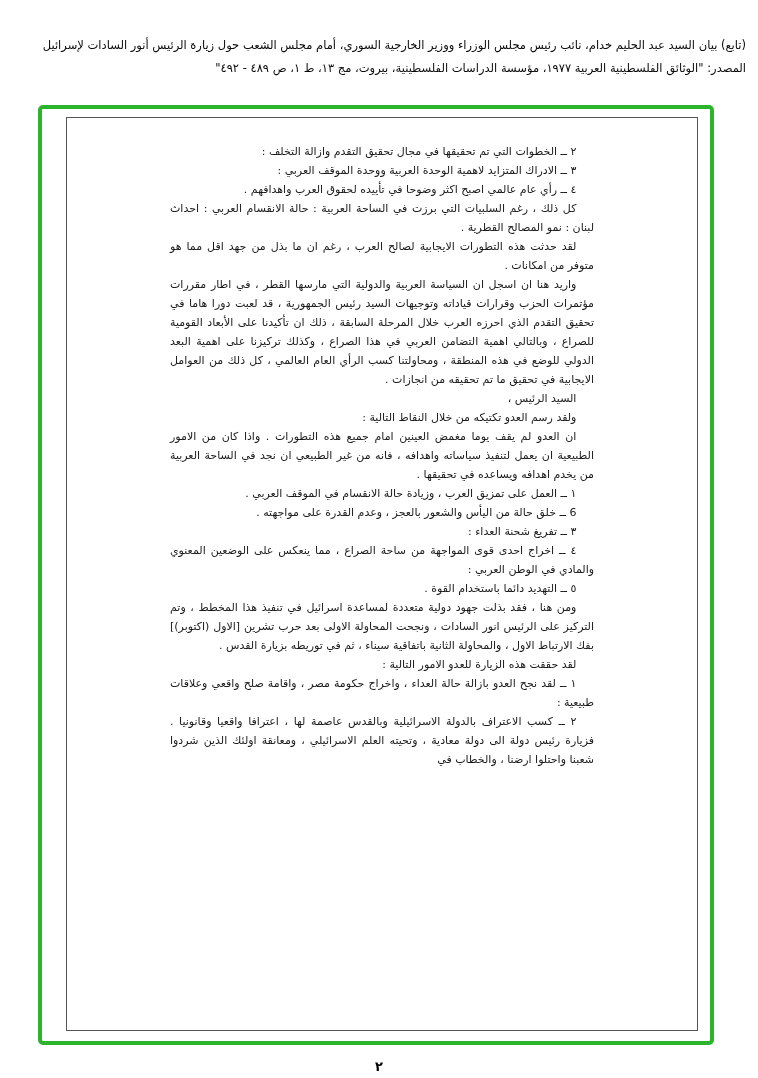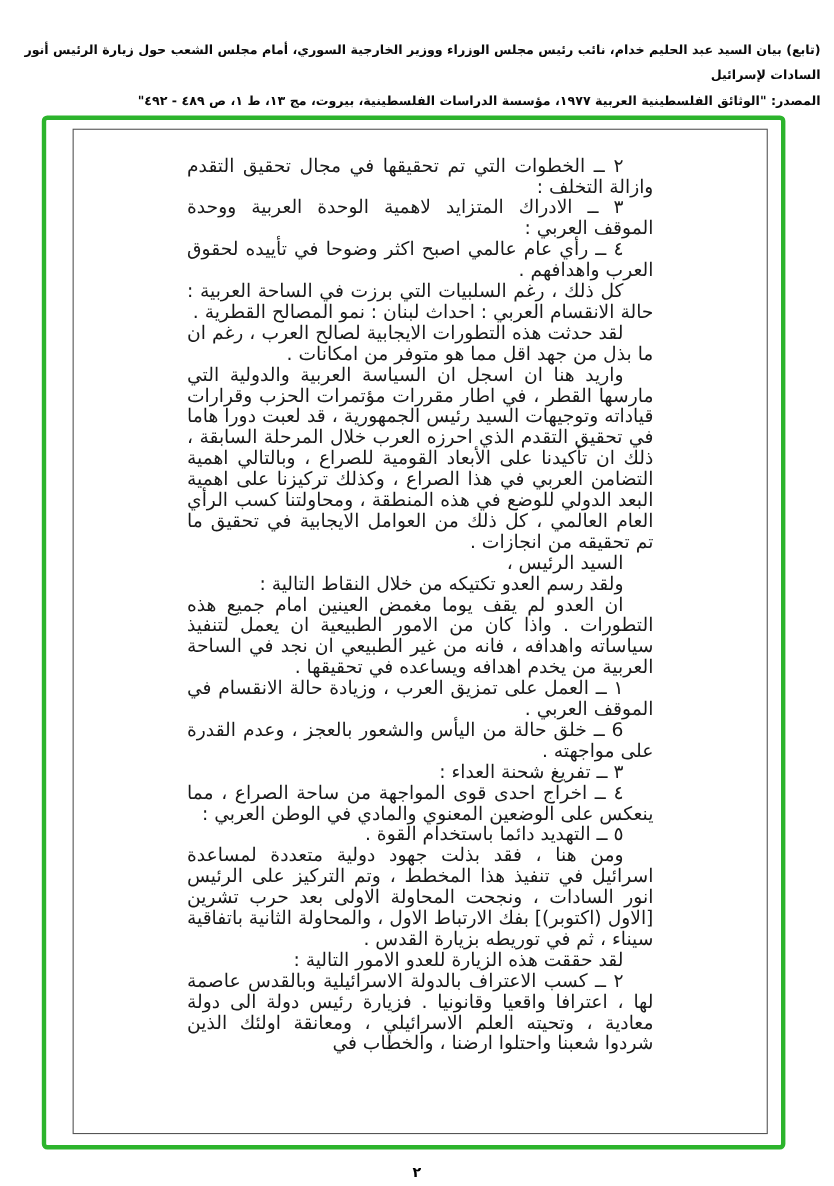--- a/index.html
+++ b/index.html
@@ -12,21 +12,21 @@
     height: 1078px;
     position: relative;
     font-family: "DejaVu Sans", sans-serif;
     color: #111;
     overflow: hidden;
   }
   .doc-header {
     direction: rtl;
     text-align: right;
     padding: 34px 12px 0 12px;
-    font-weight: bold;
+    font-weight: normal;
     font-size: 11.5px;
     line-height: 2.0;
     color: #0a0a0a;
     letter-spacing: 0;
   }
   .doc-header .hline {
     display: block;
     white-space: normal;
   }
   .green-frame {
@@ -56,21 +56,21 @@
     right: 0;
     margin: 0 auto;
     width: 424px;
     direction: rtl;
   }
   .text-column p {
     margin: 0;
     direction: rtl;
     text-align: justify;
     text-indent: 1.6em;
-    font-size: 17px;
+    font-size: 11px;
     line-height: 19px;
     color: #1a1a1a;
     font-family: "DejaVu Sans", sans-serif;
   }
   .page-footer {
     position: absolute;
     left: 0;
     right: 0;
     bottom: 4px;
     text-align: center;
@@ -116,19 +116,20 @@
         <p>٣ ــ تفريغ شحنة العداء :</p>
 
         <p>٤ ــ اخراج احدى قوى المواجهة من ساحة الصراع ، مما ينعكس على الوضعين المعنوي والمادي في الوطن العربي :</p>
 
         <p>٥ ــ التهديد دائما باستخدام القوة .</p>
 
         <p>ومن هنا ، فقد بذلت جهود دولية متعددة لمساعدة اسرائيل في تنفيذ هذا المخطط ، وتم التركيز على الرئيس انور السادات ، ونجحت المحاولة الاولى بعد حرب تشرين [الاول (اكتوبر)] بفك الارتباط الاول ، والمحاولة الثانية باتفاقية سيناء ، ثم في توريطه بزيارة القدس .</p>
 
         <p>لقد حققت هذه الزيارة للعدو الامور التالية :</p>
 
+        <p>١ ــ لقد نجح العدو بازالة حالة العداء ، واخراج حكومة مصر ، واقامة صلح واقعي وعلاقات طبيعية :</p>
 
         <p>٢ ــ كسب الاعتراف بالدولة الاسرائيلية وبالقدس عاصمة لها ، اعترافا واقعيا وقانونيا . فزيارة رئيس دولة الى دولة معادية ، وتحيته العلم الاسرائيلي ، ومعانقة اولئك الذين شردوا شعبنا واحتلوا ارضنا ، والخطاب في</p>
       </div>
   </div>
 </div>
 
 <div class="page-footer">٢</div>
 
 </body></html>

